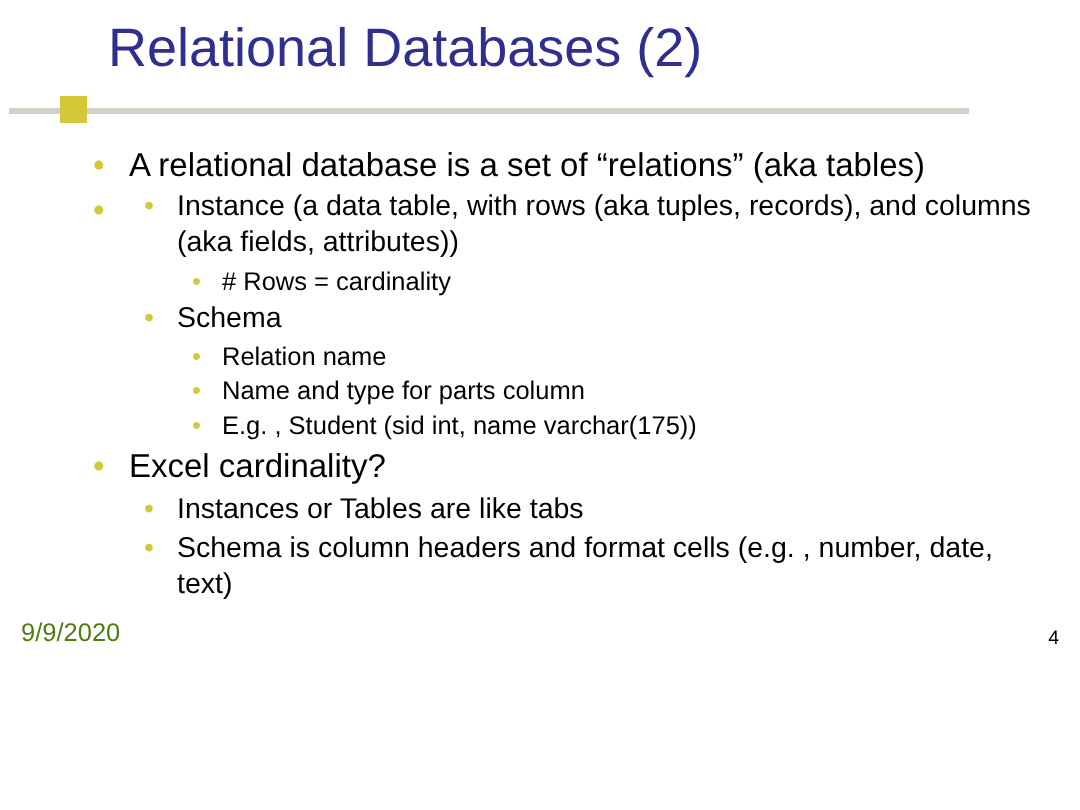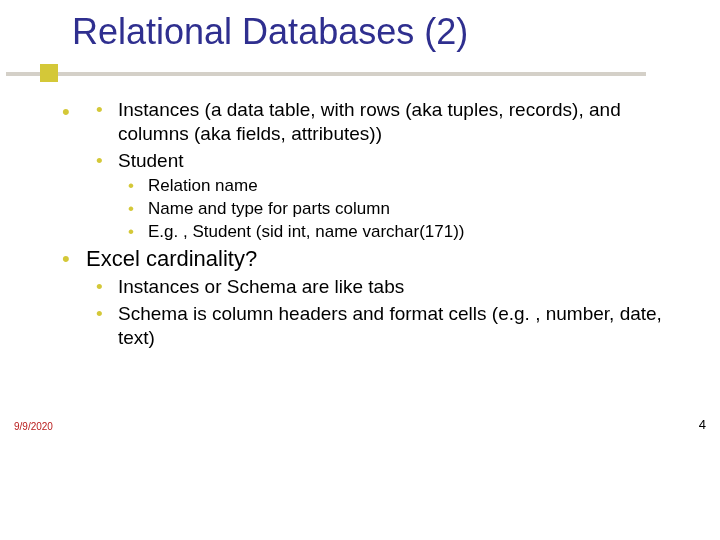--- a/index.html
+++ b/index.html
@@ -108,22 +108,22 @@
     position: absolute;
     left: 2px;
     top: 0;
     color: #d4c838;
     font-size: 17px;
   }
   .footer-date {
     position: absolute;
     left: 14px;
     bottom: 12px;
-    font-size: 10px;
-    color: #b91c1c;
+    font-size: 17px;
+    color: #4d7c0f;
   }
   .footer-page {
     position: absolute;
     right: 14px;
     bottom: 12px;
     font-size: 13px;
     color: #000;
   }
 </style>
 </head>
@@ -133,38 +133,40 @@
 
   <div class="title-square"></div>
   <div class="title-underline"></div>
 
   <div class="title-area">
     <div class="title">Relational Databases (2)</div>
   </div>
 
   <div class="body-area">
     <ul class="l1">
+      <li><span>A relational database is a set of “relations” (aka tables)</span></li>
       <li>
         <ul class="l2">
-          <li><span>Instances (a data table, with rows (aka tuples, records), and columns (aka fields, attributes))</span>
+          <li><span>Instance (a data table, with rows (aka tuples, records), and columns (aka fields, attributes))</span>
             <ul class="l3">
+              <li><span># Rows = cardinality</span></li>
             </ul>
           </li>
-          <li><span>Student</span>
+          <li><span>Schema</span>
             <ul class="l3">
               <li><span>Relation name</span></li>
               <li><span>Name and type for parts column</span></li>
-              <li><span>E.g. , Student (sid int, name varchar(171))</span></li>
+              <li><span>E.g. , Student (sid int, name varchar(175))</span></li>
             </ul>
           </li>
         </ul>
       </li>
       <li><span>Excel cardinality?</span>
         <ul class="l2">
-          <li><span>Instances or Schema are like tabs</span></li>
+          <li><span>Instances or Tables are like tabs</span></li>
           <li><span>Schema is column headers and format cells (e.g. , number, date, text)</span></li>
         </ul>
       </li>
     </ul>
   </div>
 
   <div class="footer-date">9/9/2020</div>
   <div class="footer-page">4</div>
 
 </div>

